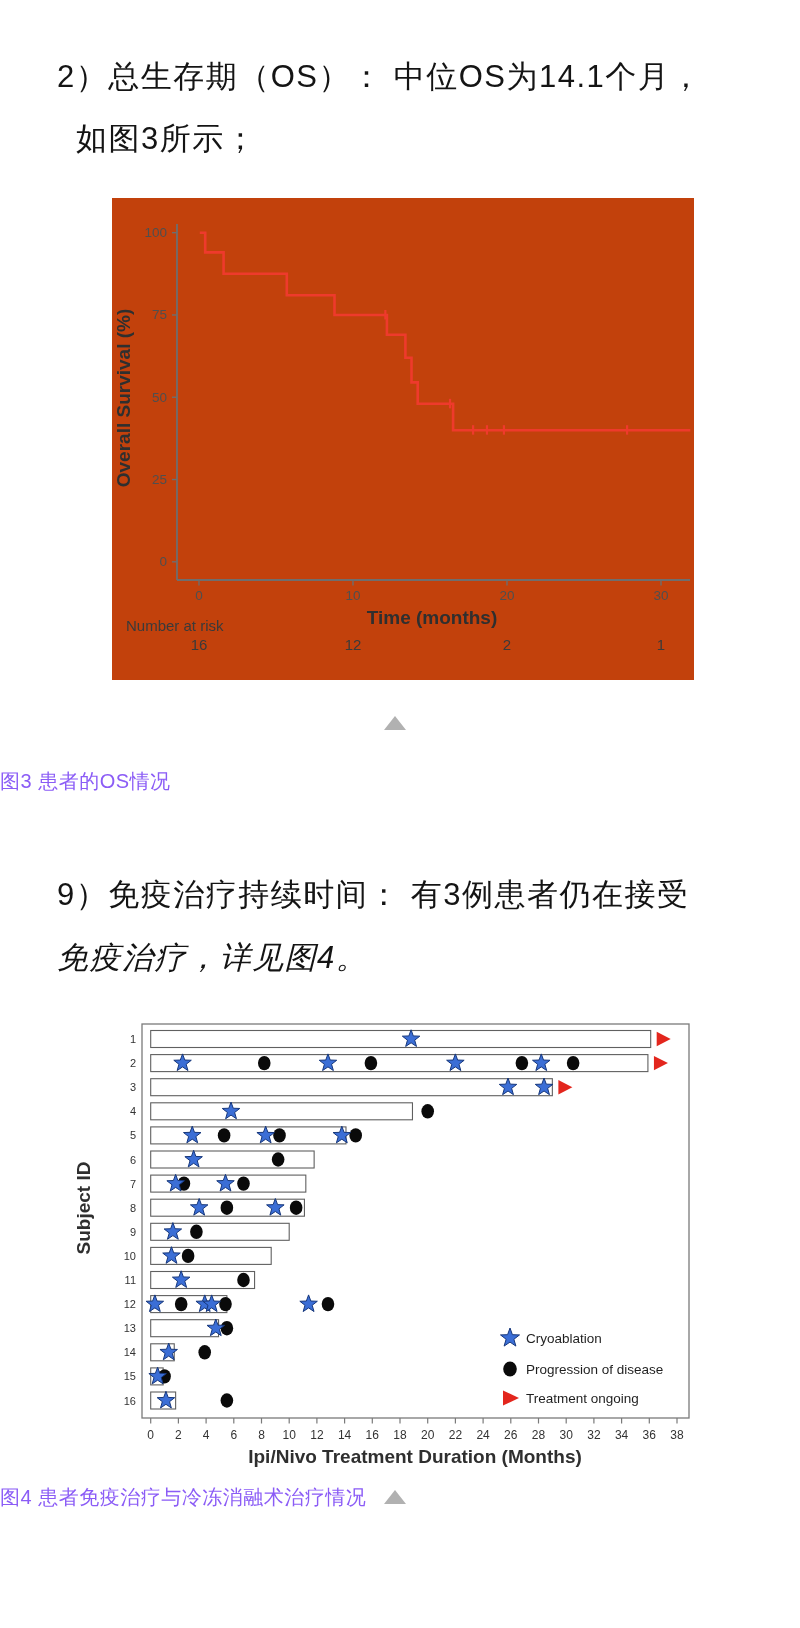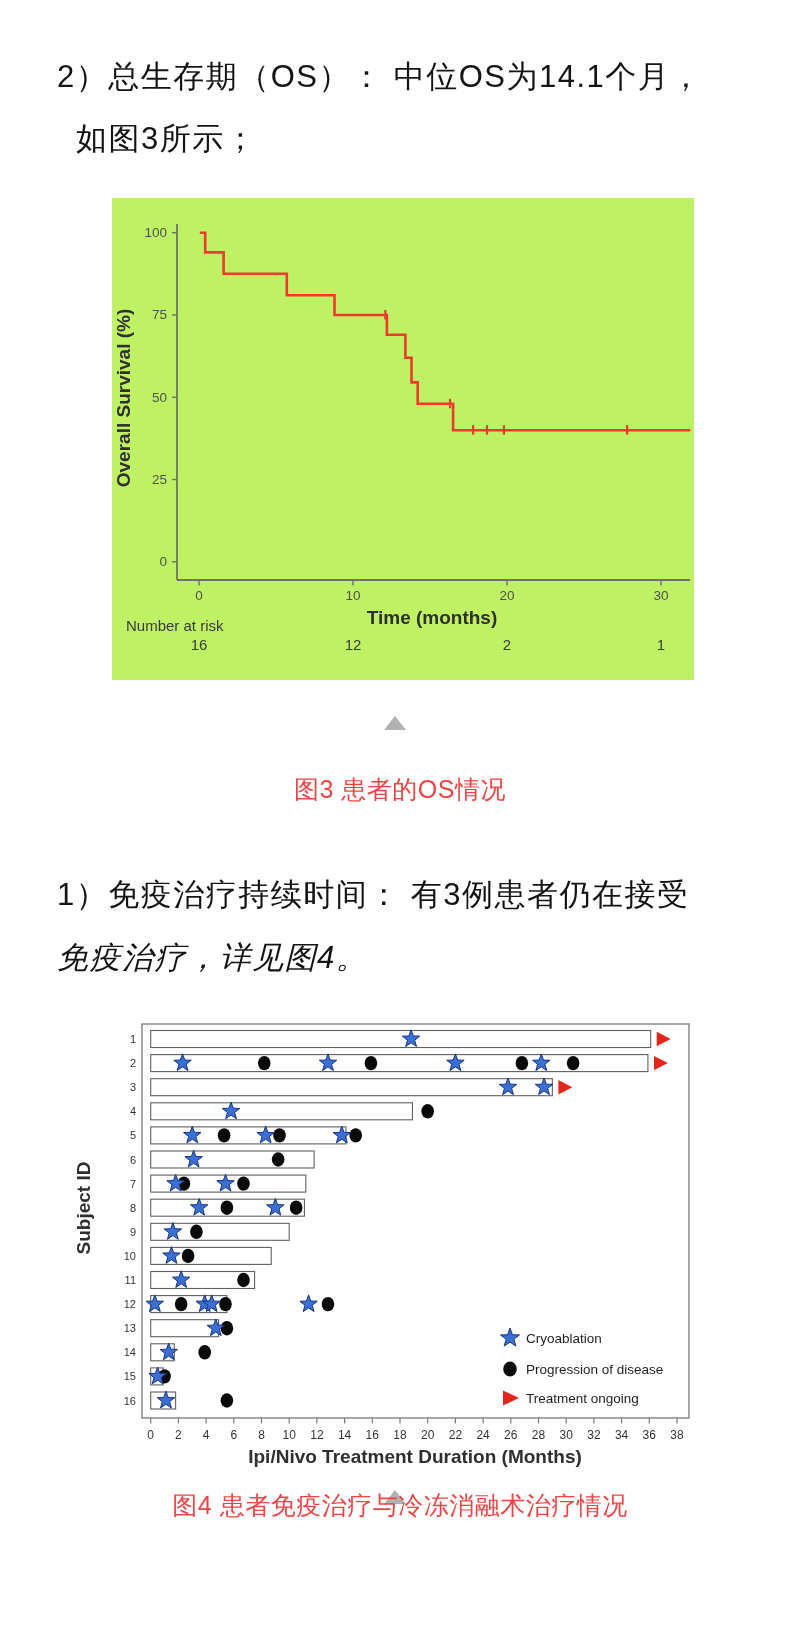--- a/index.html
+++ b/index.html
@@ -1,26 +1,26 @@
 <!DOCTYPE html>
 <html><head>
 <meta charset="utf-8">
 <style>
   html,body{margin:0;padding:0;background:#ffffff;}
   body{width:800px;height:1628px;position:relative;overflow:hidden;
        font-family:"Liberation Sans","DejaVu Sans",sans-serif;}
   .para-line{position:absolute;left:57px;font-size:31px;line-height:1.15;
              color:#141414;letter-spacing:1.5px;white-space:nowrap;}
-  .fig-card{position:absolute;background:#bef264;}
+  .fig-card{position:absolute;background:#c2410c;}
   .fig-plain{position:absolute;background:#ffffff;}
   .collapse-tri{position:absolute;width:0;height:0;
       border-left:11px solid transparent;border-right:11px solid transparent;
       border-bottom:14px solid #b1b1b1;cursor:pointer;}
-  .fig-caption{position:absolute;left:0;width:800px;text-align:center;
-      font-size:25px;color:#ef4444;letter-spacing:0.5px;}
+  .fig-caption{position:absolute;left:0;width:800px;text-align:left;
+      font-size:20px;color:#8b5cf6;letter-spacing:0.5px;}
   svg text{font-family:"Liberation Sans","DejaVu Sans",sans-serif;}
 </style>
 </head>
 <body>
 
 <p class="para-line" style="top:28px;">2）总生存期（OS）： 中位OS为14.1个月，</p>
 <p class="para-line" style="top:90px;margin-left:19px;">如图3所示；</p>
 
 <div class="fig-card" style="left:112px;top:198px;width:582px;height:482px;">
   <svg id="km-svg" width="582" height="482" viewBox="0 0 582 482">
@@ -57,21 +57,21 @@
       <text x="87" y="452" text-anchor="middle" font-size="15" fill="#3a3a3a">16</text>
       <text x="241" y="452" text-anchor="middle" font-size="15" fill="#3a3a3a">12</text>
       <text x="395" y="452" text-anchor="middle" font-size="15" fill="#3a3a3a">2</text>
       <text x="549" y="452" text-anchor="middle" font-size="15" fill="#3a3a3a">1</text>
     </svg>
 </div>
 
 <div class="collapse-tri" style="left:384px;top:716px;"></div>
 <p class="fig-caption" style="top:748px;">图3  患者的OS情况</p>
 
-<p class="para-line" style="top:846px;">1）免疫治疗持续时间： 有3例患者仍在接受</p>
+<p class="para-line" style="top:846px;">9）免疫治疗持续时间： 有3例患者仍在接受</p>
 <p class="para-line" style="top:909px;font-style:italic;">免疫治疗，详见图4。</p>
 
 <div class="fig-plain" style="left:60px;top:990px;width:700px;height:495px;">
   <svg id="sw-svg" width="700" height="495" viewBox="0 0 700 495">
       <rect x="82" y="34" width="547" height="394" fill="none" stroke="#7a7a7a" stroke-width="1.3"></rect>
       <rect x="90.7" y="40.5" width="499.985" height="17" fill="#ffffff" stroke="#606060" stroke-width="1.1"></rect>
       <text x="76" y="53" text-anchor="end" font-size="11" fill="#333">1</text>
       <rect x="90.7" y="64.6" width="497.215" height="17" fill="#ffffff" stroke="#606060" stroke-width="1.1"></rect>
       <text x="76" y="77.1" text-anchor="end" font-size="11" fill="#333">2</text>
       <rect x="90.7" y="88.7" width="401.65" height="17" fill="#ffffff" stroke="#606060" stroke-width="1.1"></rect>

